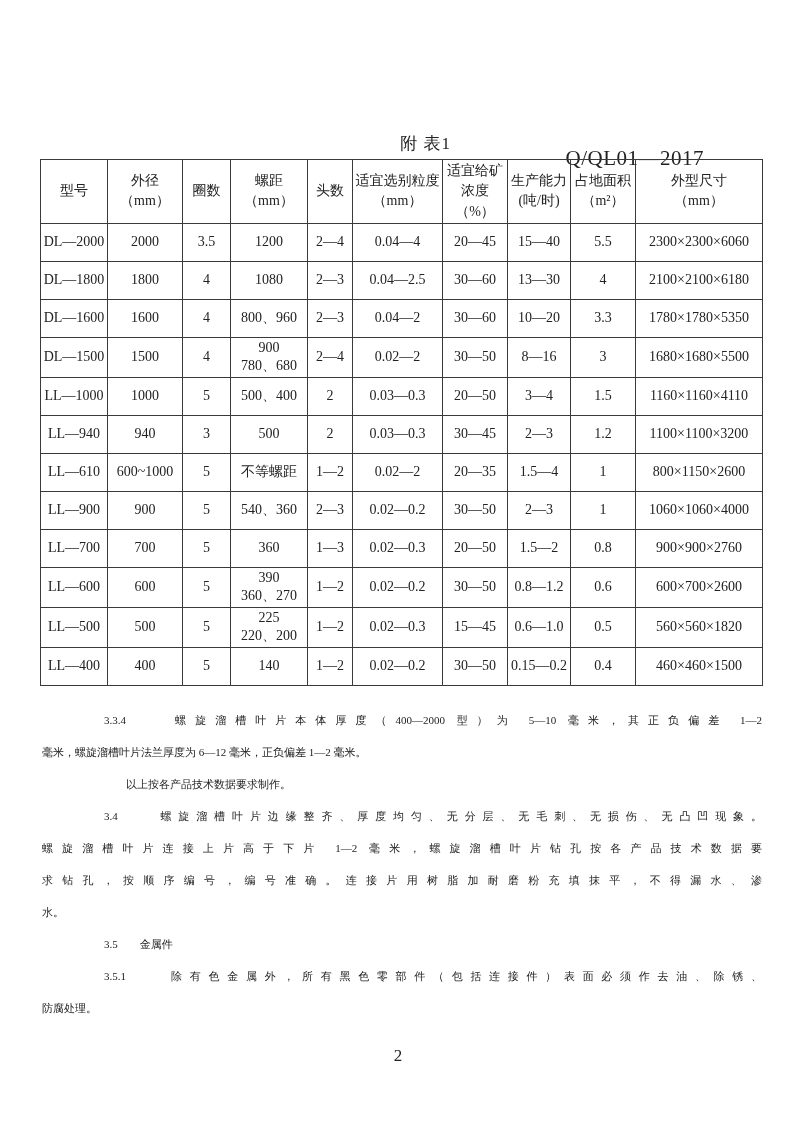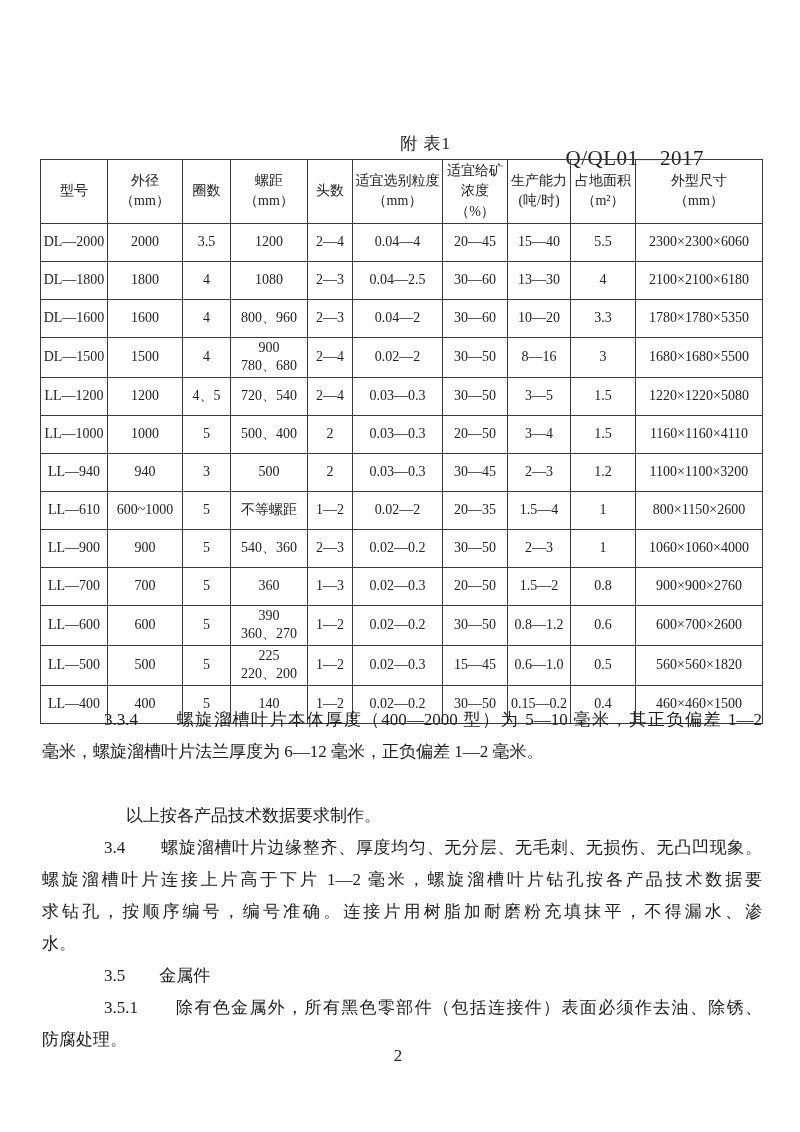--- a/index.html
+++ b/index.html
@@ -62,35 +62,35 @@
   table.spec td {
     font-size: 14px;
     line-height: 1.32;
     height: 35px;
   }
   .body-text {
     position: absolute;
     left: 42px;
     top: 704px;
     width: 720px;
-    font-size: 17px;
+    font-size: 11px;
     color: #1d1d1d;
   }
   .line {
     height: 32px;
     line-height: 32px;
     white-space: nowrap;
   }
   .line.just {
     white-space: normal;
     text-align: justify;
     text-align-last: justify;
   }
   .ind-num   { text-indent: 62px; }
-  .ind-extra { text-indent: 84px; margin-top: 32px; }
+  .ind-extra { text-indent: 84px; }
   .ind-none  { text-indent: 0; }
   .page-number {
     position: absolute;
     top: 1046px;
     left: 0;
     width: 796px;
     text-align: center;
     font-size: 17px;
     color: #222;
   }
@@ -180,32 +180,20 @@
         <td>900
 780、680</td>
         <td>2—4</td>
         <td>0.02—2</td>
         <td>30—50</td>
         <td>8—16</td>
         <td>3</td>
         <td>1680×1680×5500</td>
       </tr>
       <tr>
-        <td>LL—1200</td>
-        <td>1200</td>
-        <td>4、5</td>
-        <td>720、540</td>
-        <td>2—4</td>
-        <td>0.03—0.3</td>
-        <td>30—50</td>
-        <td>3—5</td>
-        <td>1.5</td>
-        <td>1220×1220×5080</td>
-      </tr>
-      <tr>
         <td>LL—1000</td>
         <td>1000</td>
         <td>5</td>
         <td>500、400</td>
         <td>2</td>
         <td>0.03—0.3</td>
         <td>20—50</td>
         <td>3—4</td>
         <td>1.5</td>
         <td>1160×1160×4110</td>

